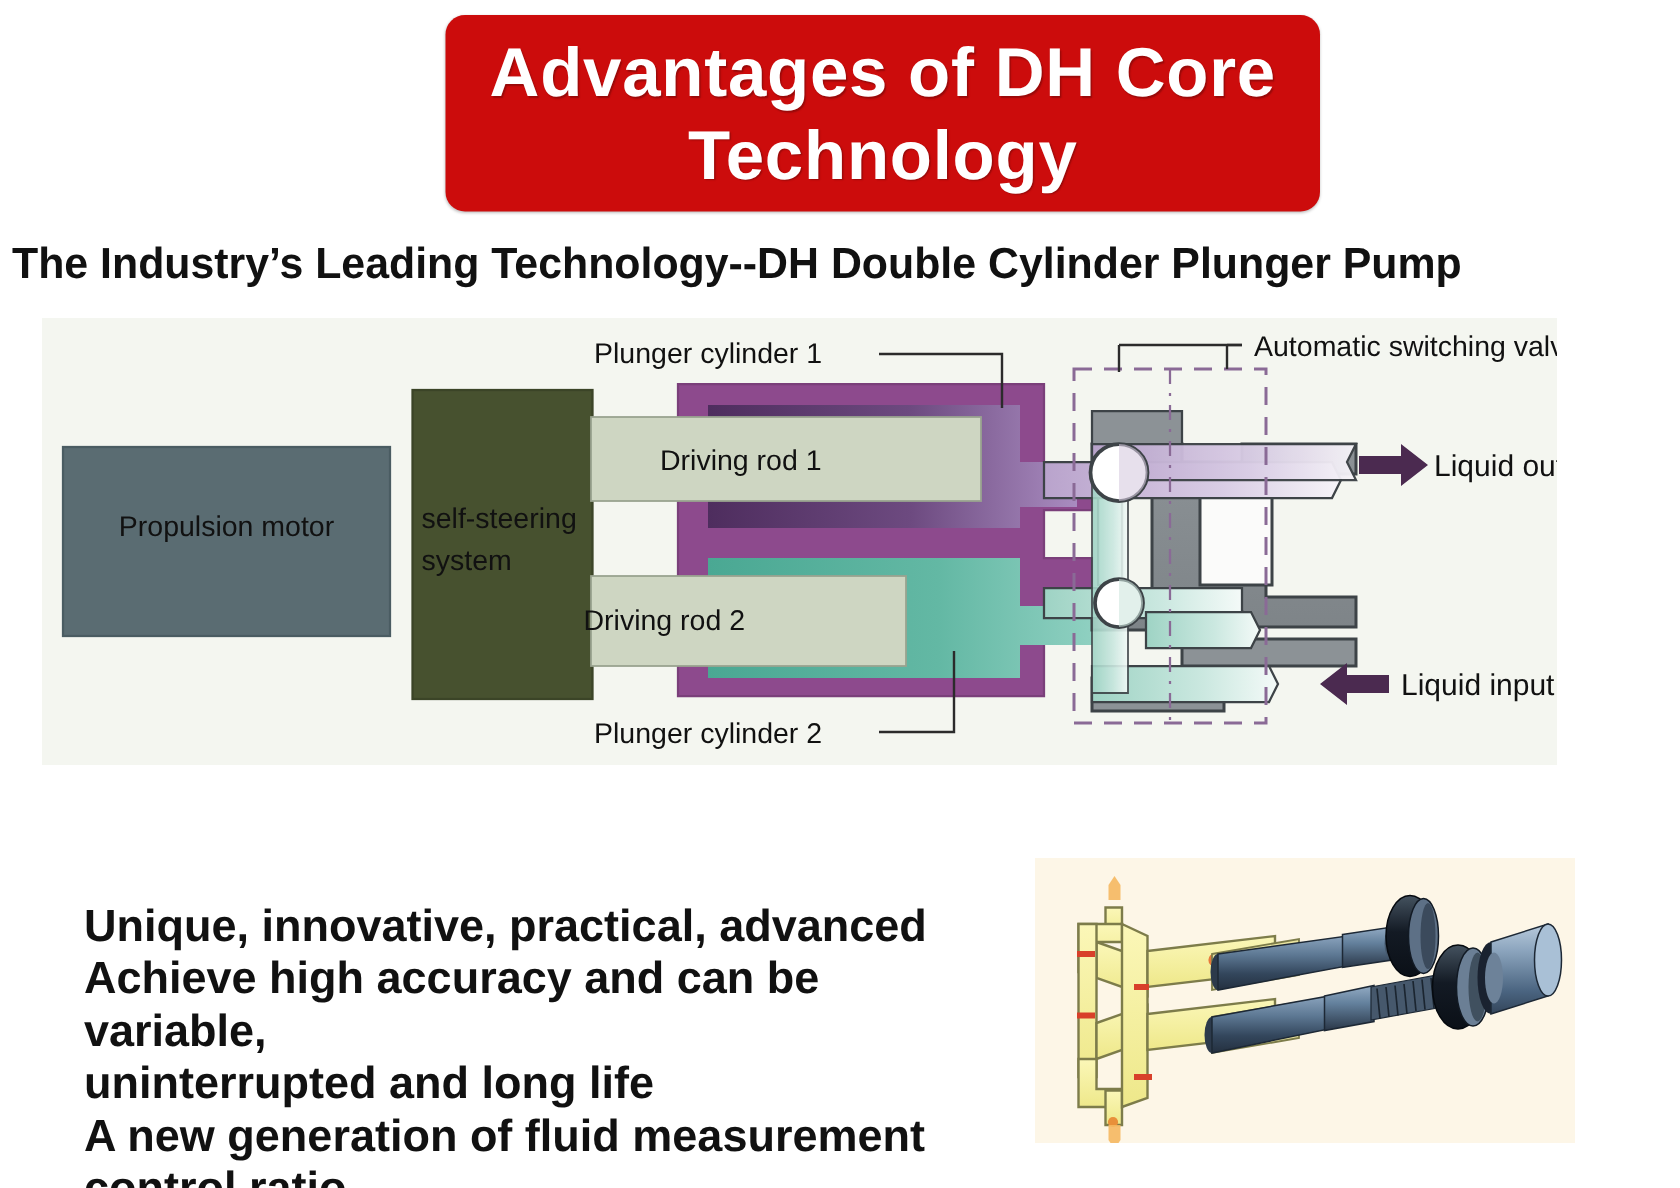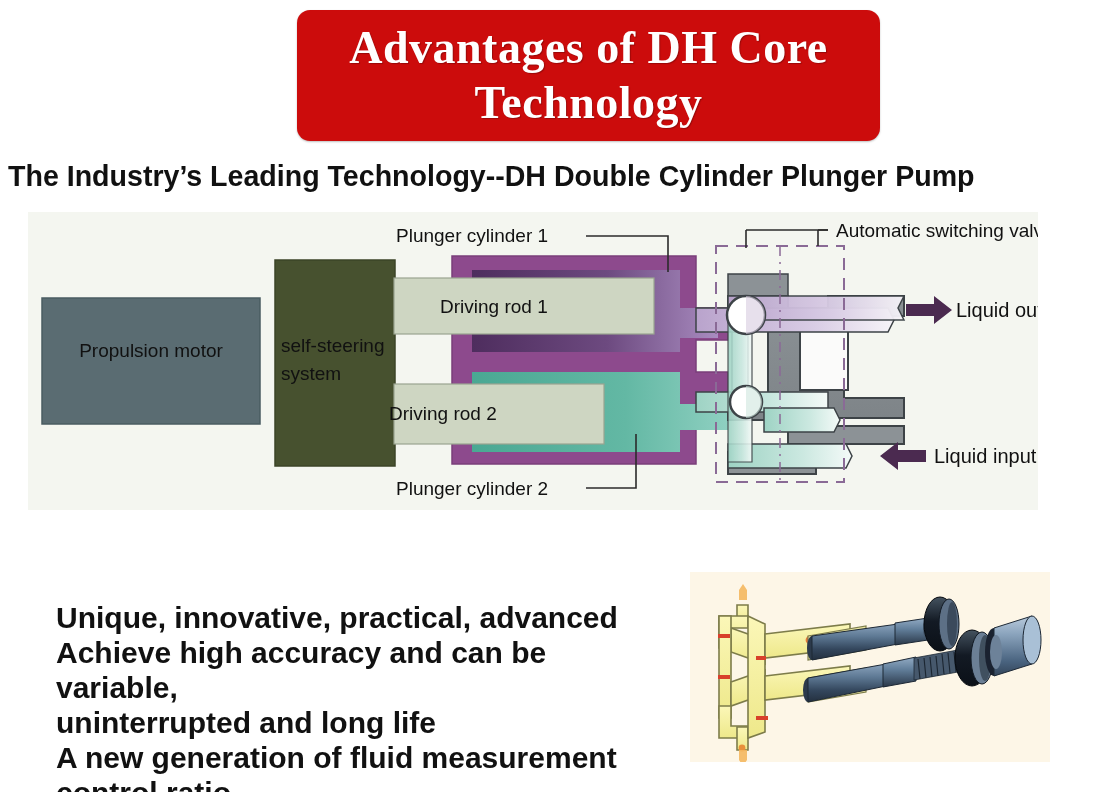--- a/index.html
+++ b/index.html
@@ -24,21 +24,21 @@
     height: 131px;
     background: #cc0c0c;
     border-radius: 13px;
     display: flex;
     align-items: center;
     justify-content: center;
     box-shadow: 0 1px 2px rgba(0,0,0,0.25);
   }
   #title-text {
     color: #ffffff;
-    font-family: Liberation Serif, serif;
+    font-family: Liberation Sans, sans-serif;
     font-weight: bold;
     font-size: 46px;
     line-height: 1.18;
     text-align: center;
     letter-spacing: 0.5px;
     text-shadow: 1px 1px 1px rgba(0,0,0,0.25);
     padding: 0 18px;
   }
 
   

